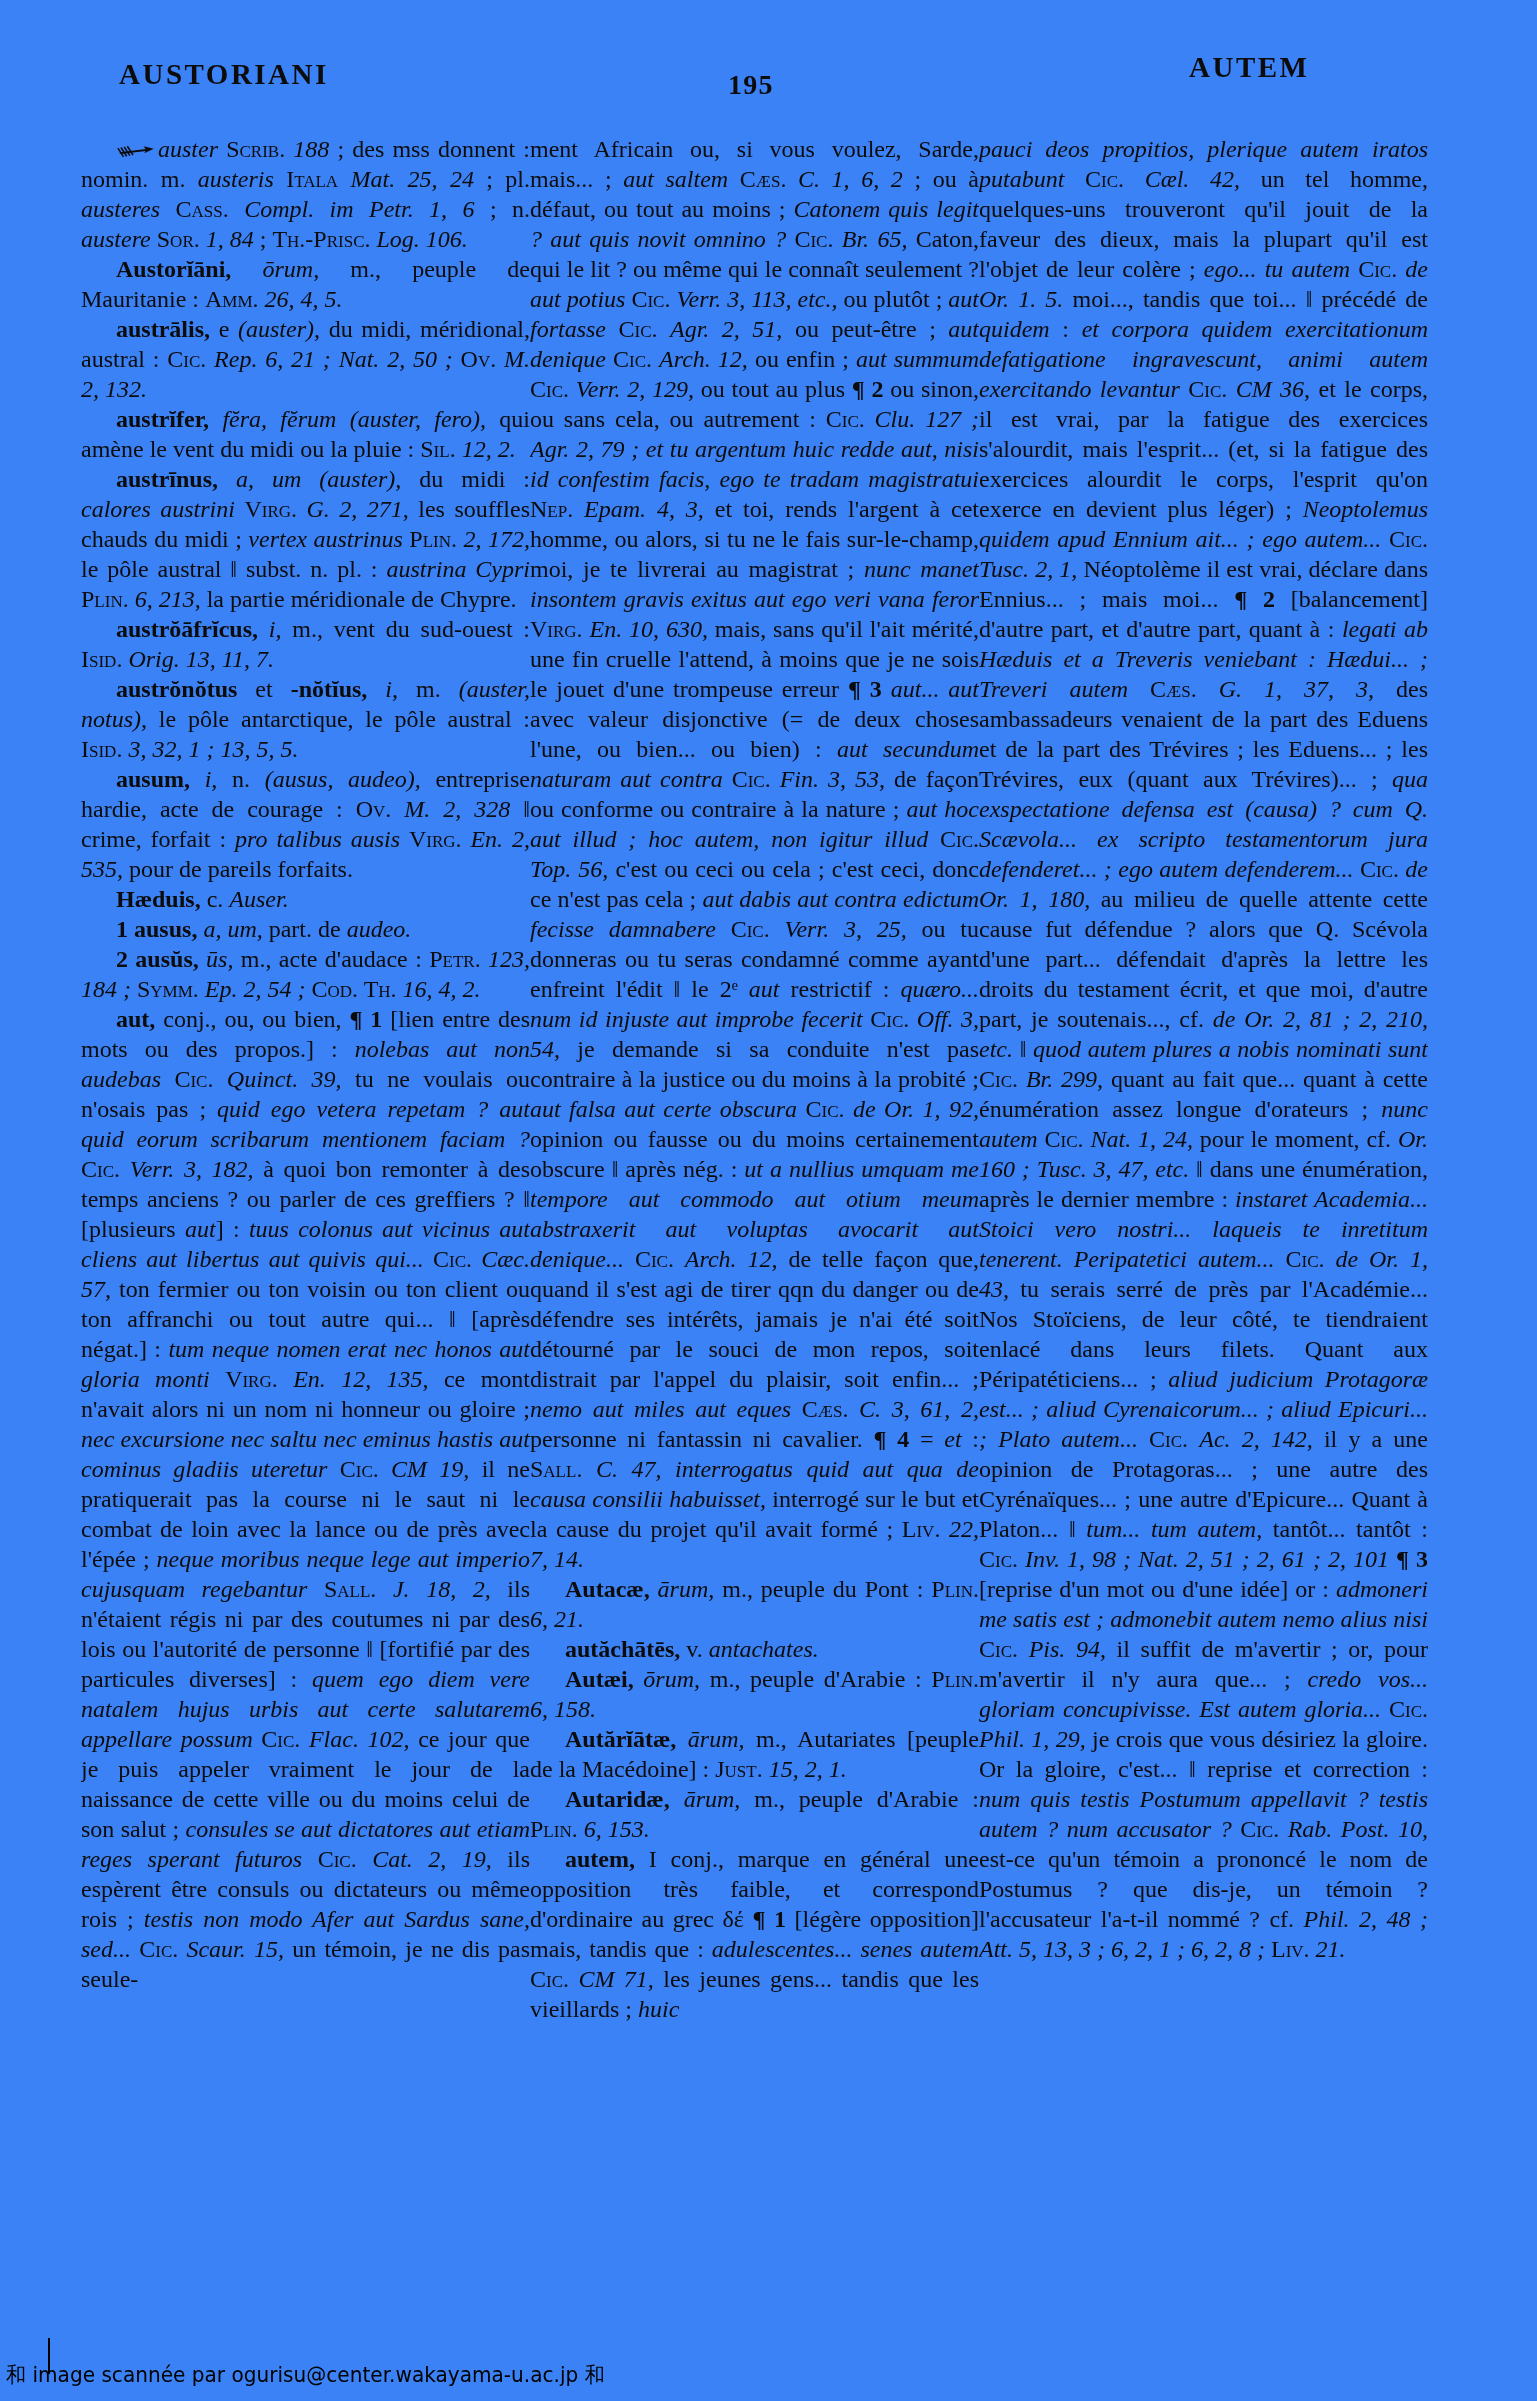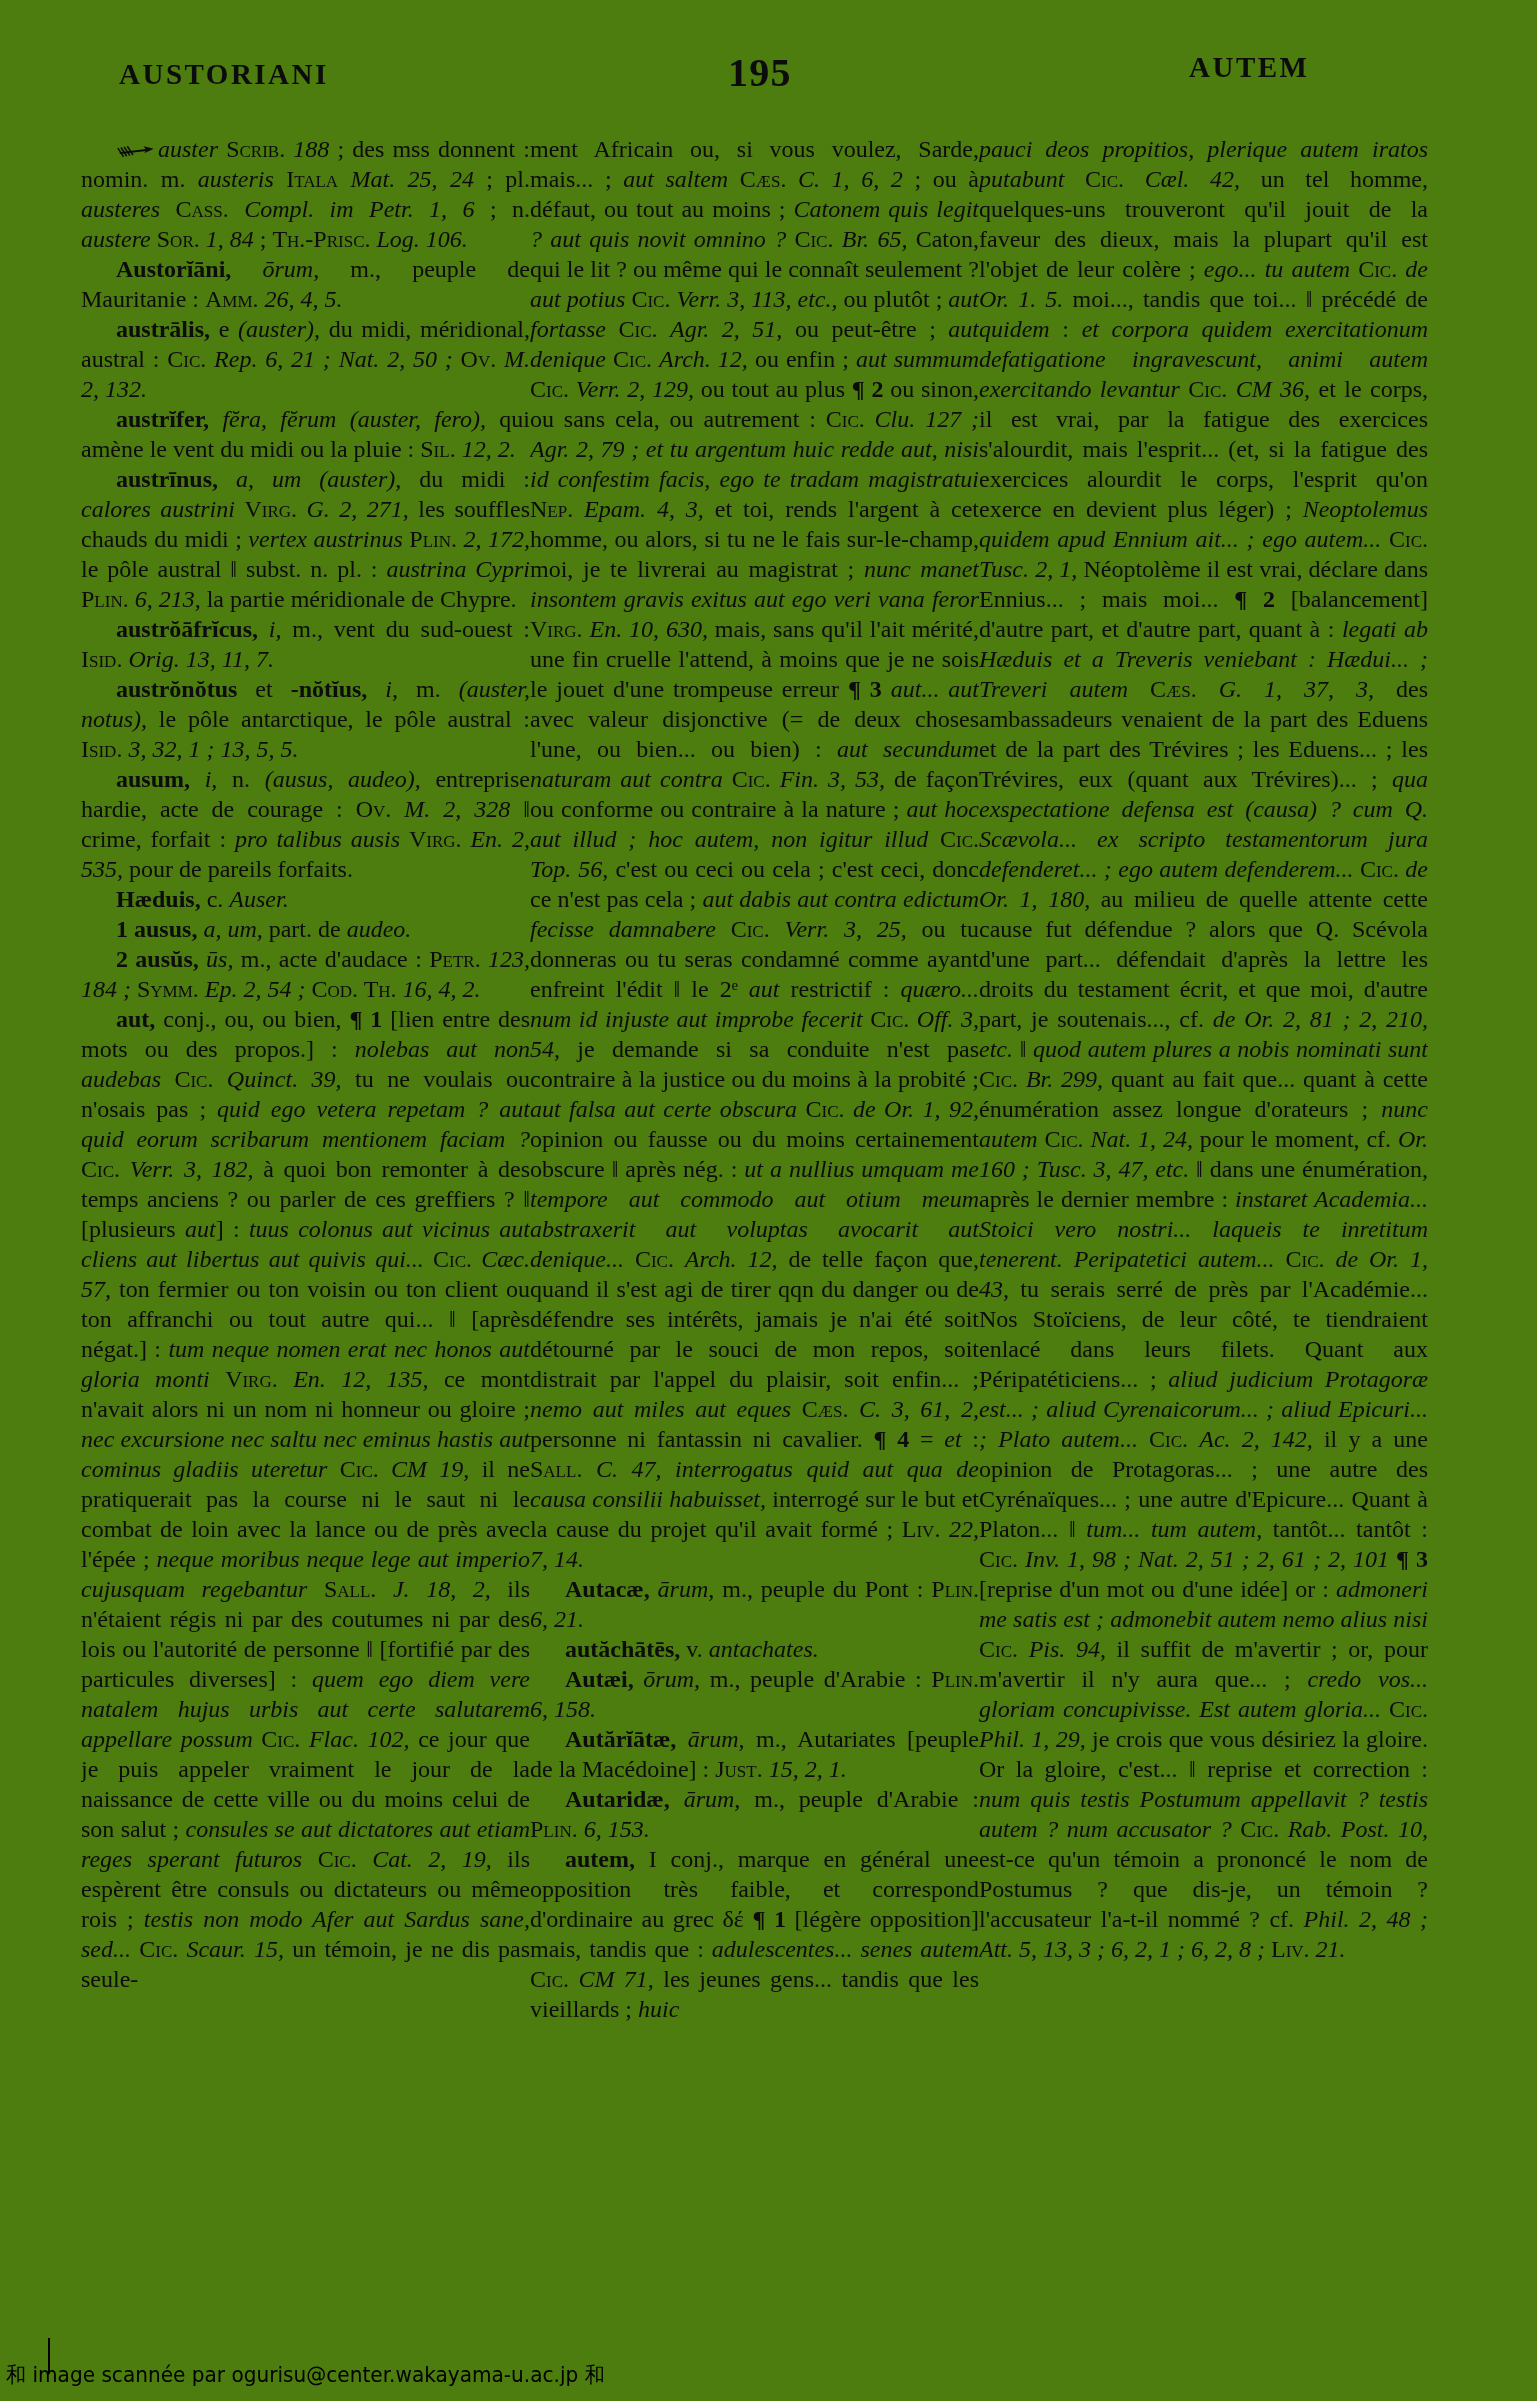--- a/index.html
+++ b/index.html
@@ -1,27 +1,27 @@
 <!DOCTYPE html>
 <html style="font-size:10px"><head>
 <meta charset="utf-8">
 <style>
   html,body { margin:0; padding:0; background:#ffffff; }
   .page {
     position:relative;
     width:1537px; height:2401px;
-    background:#4d7c0f;
+    background:#3b82f6;
     overflow:hidden;
     color:#0c0c0c;
     font-family:"Liberation Serif","DejaVu Serif",serif;
   }
   
   .header { position:absolute; top:0; left:0; right:0; height:127px; }
   .h-left  { position:absolute; left:119px;  top:58px; font-size:29px; font-weight:bold; letter-spacing:2.5px; }
-  .h-center{ position:absolute; left:728px; top:49px; font-size:40px; font-weight:bold; letter-spacing:1.3px; }
+  .h-center{ position:absolute; left:728px; top:69px; font-size:28px; font-weight:bold; letter-spacing:1.3px; }
   .h-right { position:absolute; left:1161px; top:51px; font-size:29px; font-weight:bold; letter-spacing:2.5px;margin-left:28px; }
 
   
   .columns {
     position:absolute; top:134px; left:81px;
     width:1402px; height:2149px;
     display:flex; 
     overflow:hidden;
   }
   .col {

